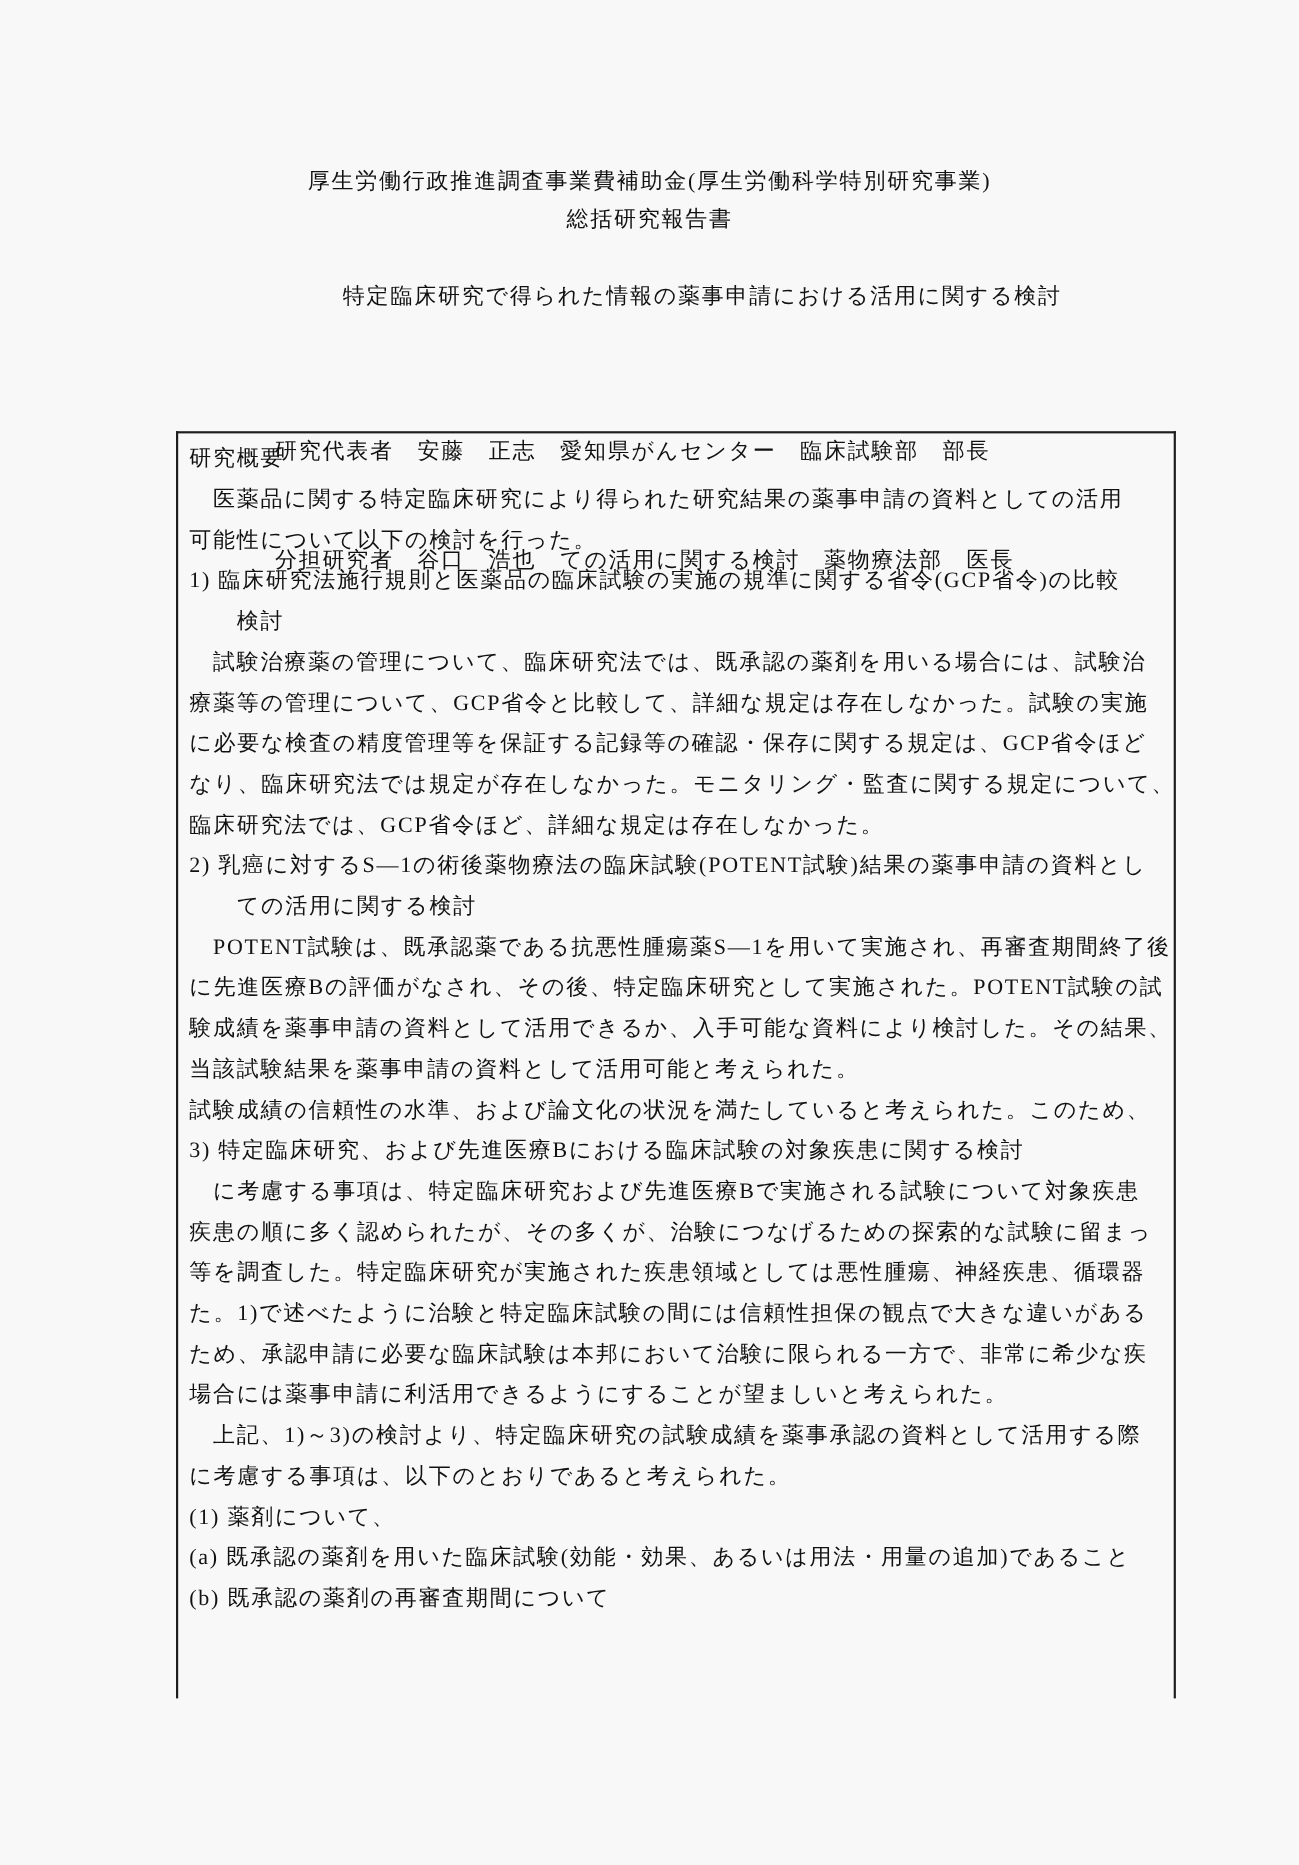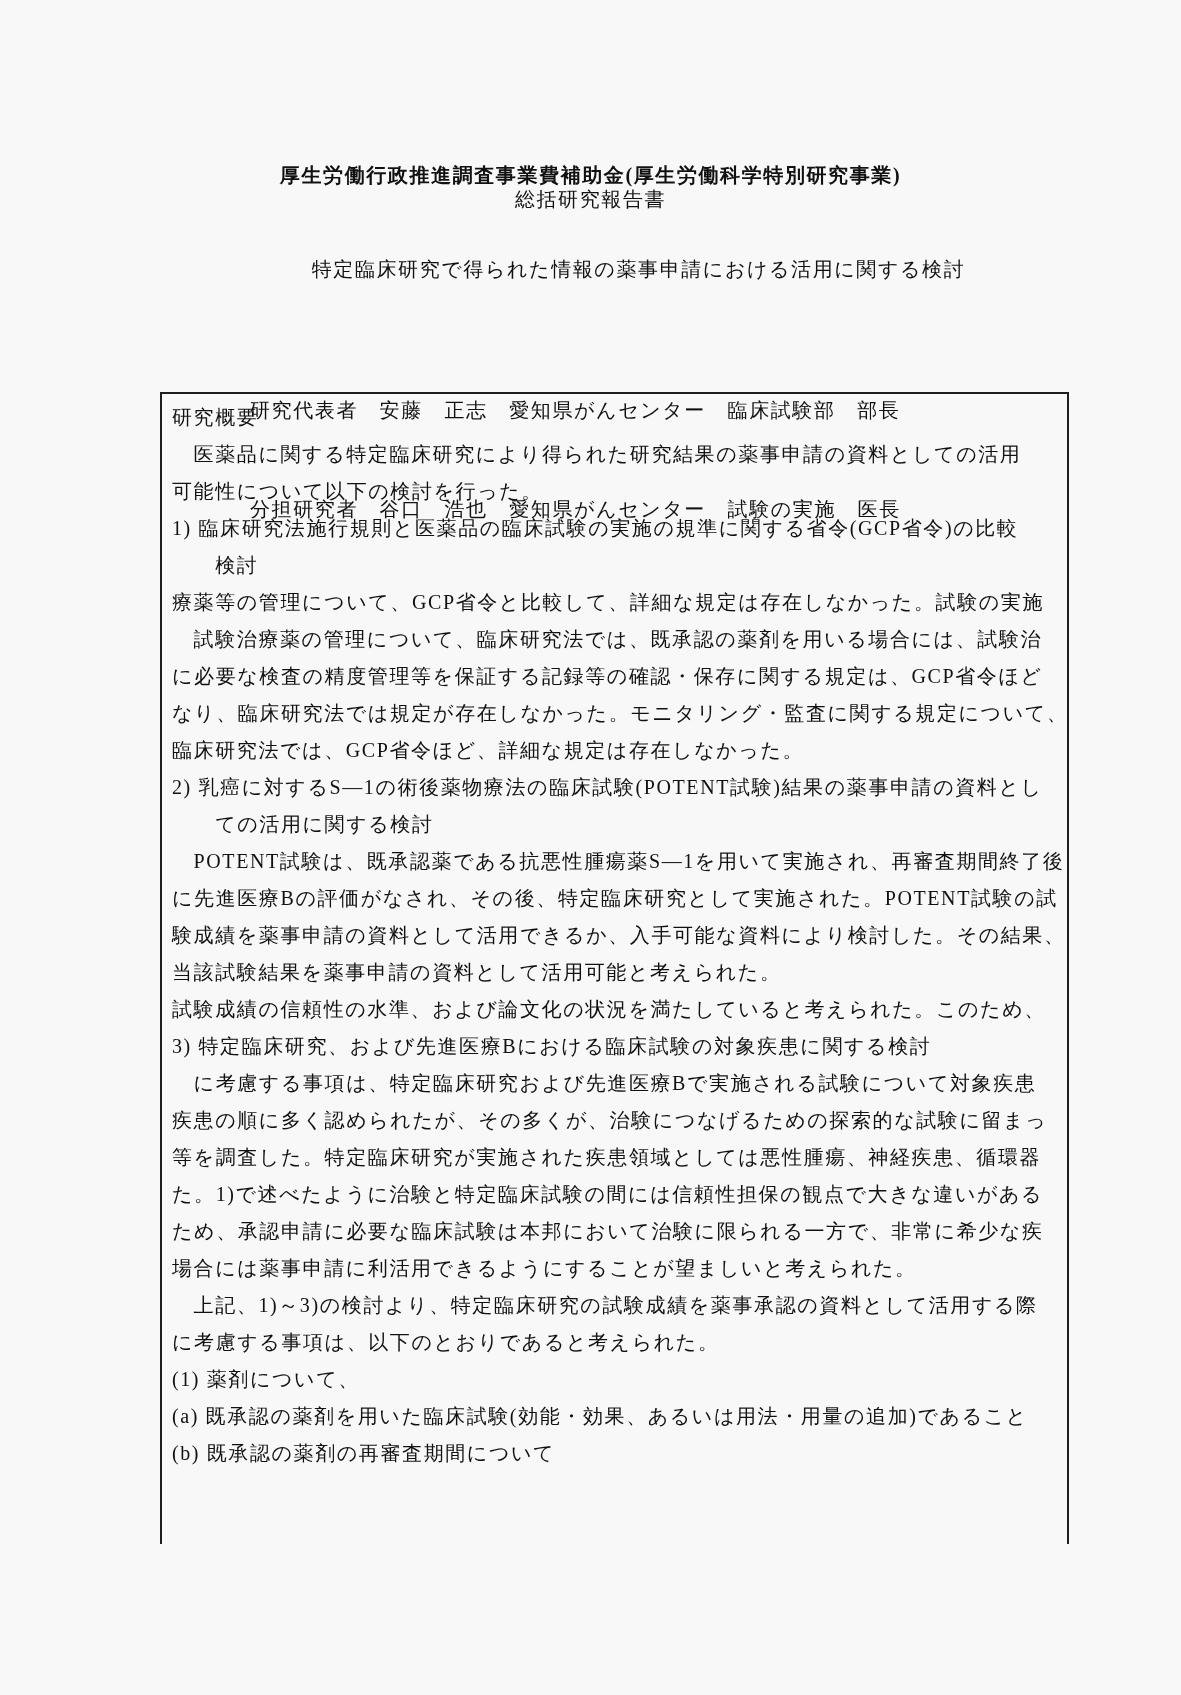--- a/index.html
+++ b/index.html
@@ -19,21 +19,21 @@
     overflow: hidden;
   }
   .centered-line {
     position: absolute;
     left: 0;
     width: 100%;
     text-align: center;
     white-space: pre;
     line-height: 26px;
   }
-  #hdr-line1 { top: 162px; font-weight: bold; }
+  #hdr-line1 { top: 152px; }
   #hdr-line2 { top: 186px; }
   #doc-title { top: 256px; padding-left: 48px; }
   .researchers {
     position: absolute;
     left: 250px;
     top: 328px;
     white-space: pre;
     line-height: 33px;
   }
   .res-line { height: 33px; }
@@ -61,32 +61,32 @@
 <div class="page">
 
   <div id="hdr-line1" class="centered-line">厚生労働行政推進調査事業費補助金(厚生労働科学特別研究事業)</div>
 
   <div id="hdr-line2" class="centered-line">総括研究報告書</div>
 
   <div id="doc-title" class="centered-line">特定臨床研究で得られた情報の薬事申請における活用に関する検討</div>
 
   <div class="researchers">
     <div class="res-line">研究代表者　安藤　正志　愛知県がんセンター　臨床試験部　部長</div>
-    <div class="res-line">分担研究者　谷口　浩也　愛知県がんセンター　試験の実施　医長</div>
+    <div class="res-line">分担研究者　谷口　浩也　ての活用に関する検討　薬物療法部　医長</div>
   </div>
 
   <div class="summary-box">
     <div class="sum-heading">研究概要</div>
     <div id="summary-lines">
         <div class="sum-line">　医薬品に関する特定臨床研究により得られた研究結果の薬事申請の資料としての活用</div>
         <div class="sum-line">可能性について以下の検討を行った。</div>
         <div class="sum-line">1) 臨床研究法施行規則と医薬品の臨床試験の実施の規準に関する省令(GCP省令)の比較</div>
         <div class="sum-line">　　検討</div>
+        <div class="sum-line">　試験治療薬の管理について、臨床研究法では、既承認の薬剤を用いる場合には、試験治</div>
         <div class="sum-line">療薬等の管理について、GCP省令と比較して、詳細な規定は存在しなかった。試験の実施</div>
-        <div class="sum-line">　試験治療薬の管理について、臨床研究法では、既承認の薬剤を用いる場合には、試験治</div>
         <div class="sum-line">に必要な検査の精度管理等を保証する記録等の確認・保存に関する規定は、GCP省令ほど</div>
         <div class="sum-line">なり、臨床研究法では規定が存在しなかった。モニタリング・監査に関する規定について、</div>
         <div class="sum-line">臨床研究法では、GCP省令ほど、詳細な規定は存在しなかった。</div>
         <div class="sum-line">2) 乳癌に対するS―1の術後薬物療法の臨床試験(POTENT試験)結果の薬事申請の資料とし</div>
         <div class="sum-line">　　ての活用に関する検討</div>
         <div class="sum-line">　POTENT試験は、既承認薬である抗悪性腫瘍薬S―1を用いて実施され、再審査期間終了後</div>
         <div class="sum-line">に先進医療Bの評価がなされ、その後、特定臨床研究として実施された。POTENT試験の試</div>
         <div class="sum-line">験成績を薬事申請の資料として活用できるか、入手可能な資料により検討した。その結果、</div>
         <div class="sum-line">当該試験結果を薬事申請の資料として活用可能と考えられた。</div>
         <div class="sum-line">試験成績の信頼性の水準、および論文化の状況を満たしていると考えられた。このため、</div>

